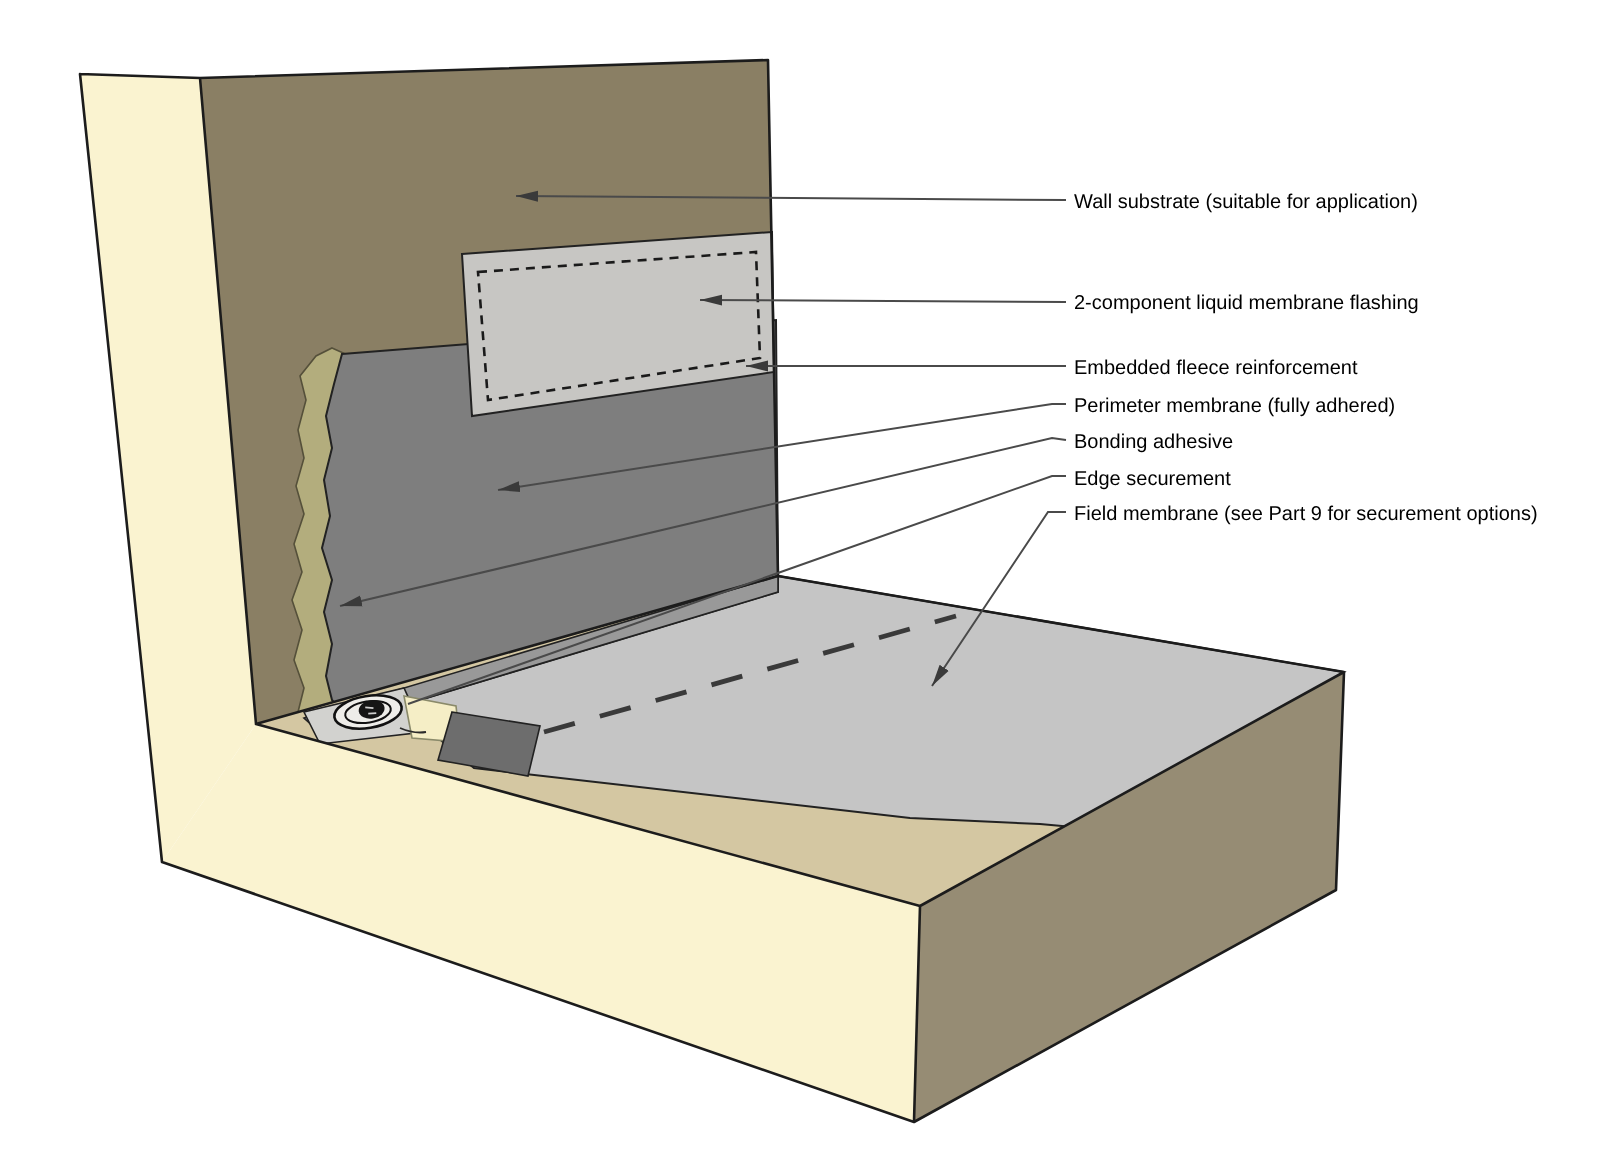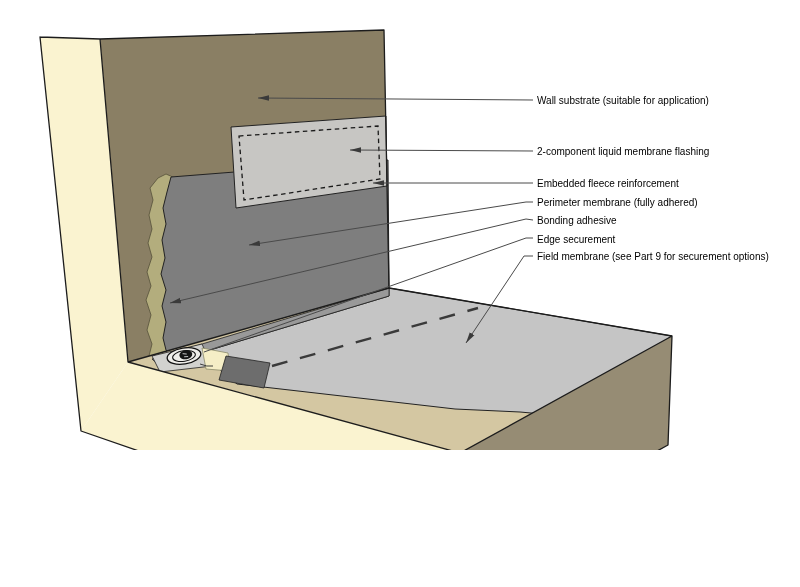--- a/index.html
+++ b/index.html
@@ -1,16 +1,16 @@
 <!DOCTYPE html>
 <html><head>
 <meta charset="utf-8">
 <style>
   html,body{margin:0;padding:0;background:#ffffff;}
-  .stage{position:relative;width:800px;height:450px;background:#fff;overflow:hidden;
+  .stage{position:relative;width:800px;height:587px;background:#fff;overflow:hidden;
          font-family:"Liberation Sans", sans-serif;text-align:right;}
   svg{position:absolute;left:0;top:0;}
   .edge{fill:none;stroke:#1c1c1c;stroke-width:1.3;stroke-linejoin:round;stroke-linecap:round;}
   .thin{fill:none;stroke:#2a2a2a;stroke-width:0.9;}
   .leader{fill:none;stroke:#4a4a4a;stroke-width:1;}
   .callout{font-size:10px;fill:#000;}
 </style>
 </head>
 <body>
 

